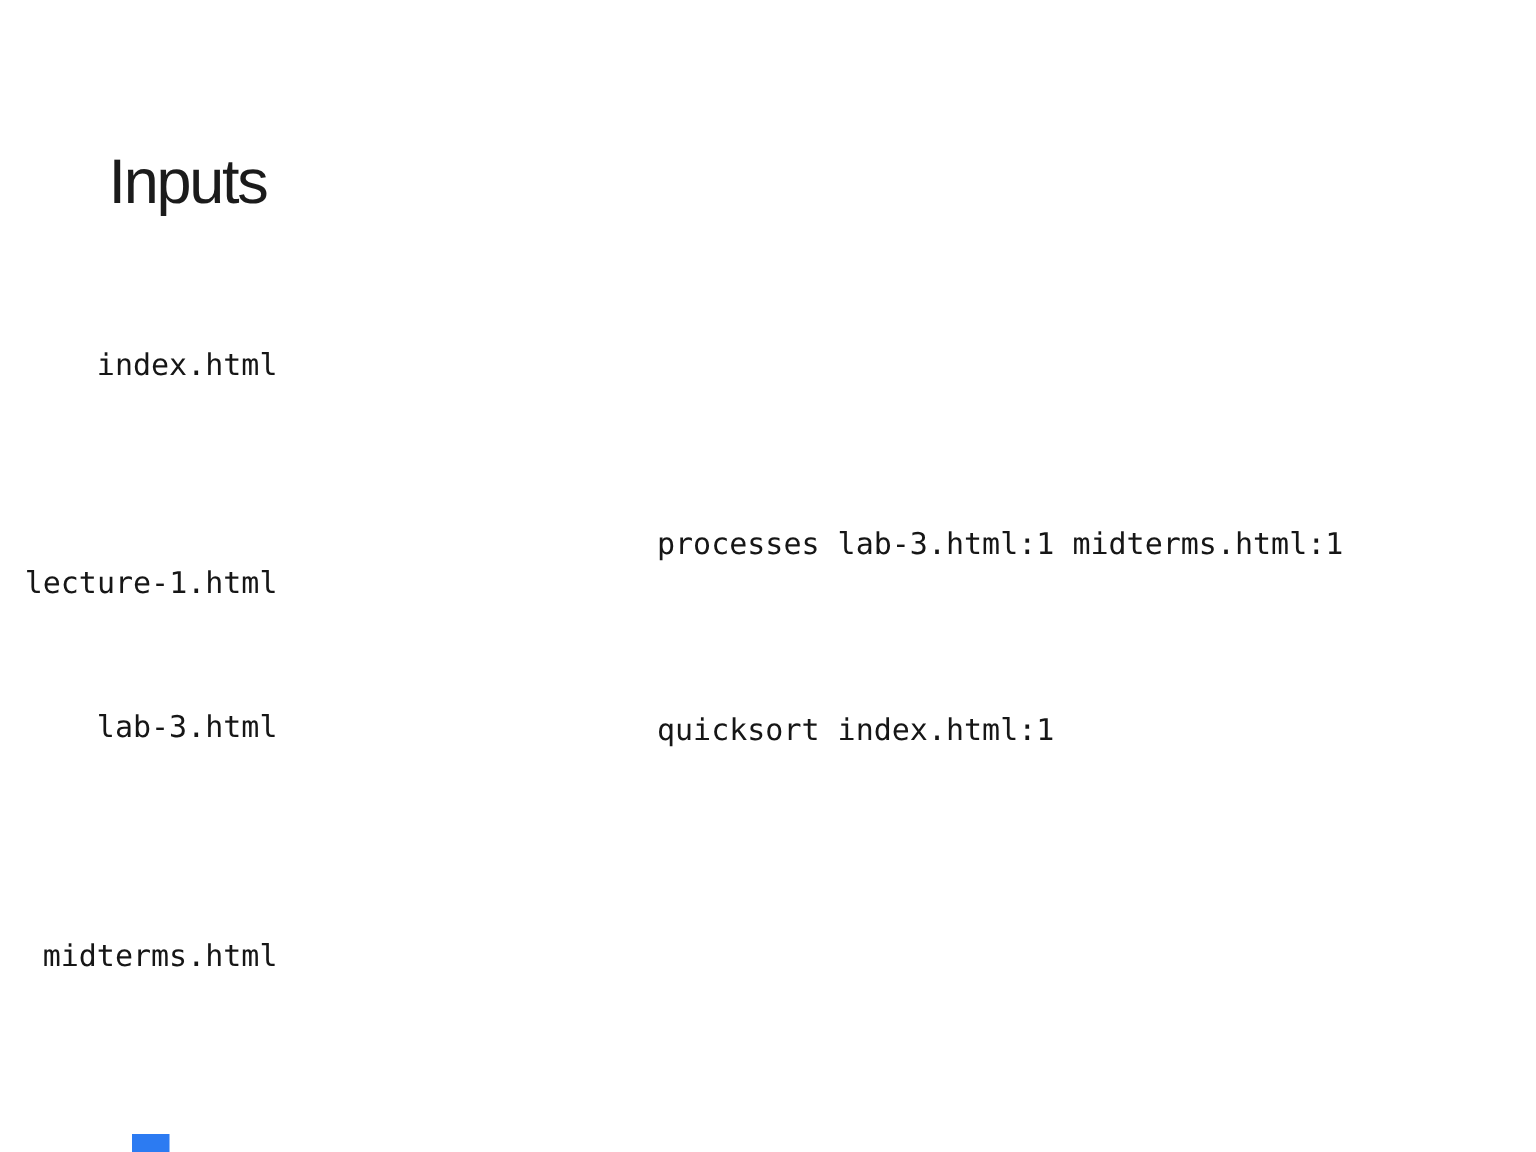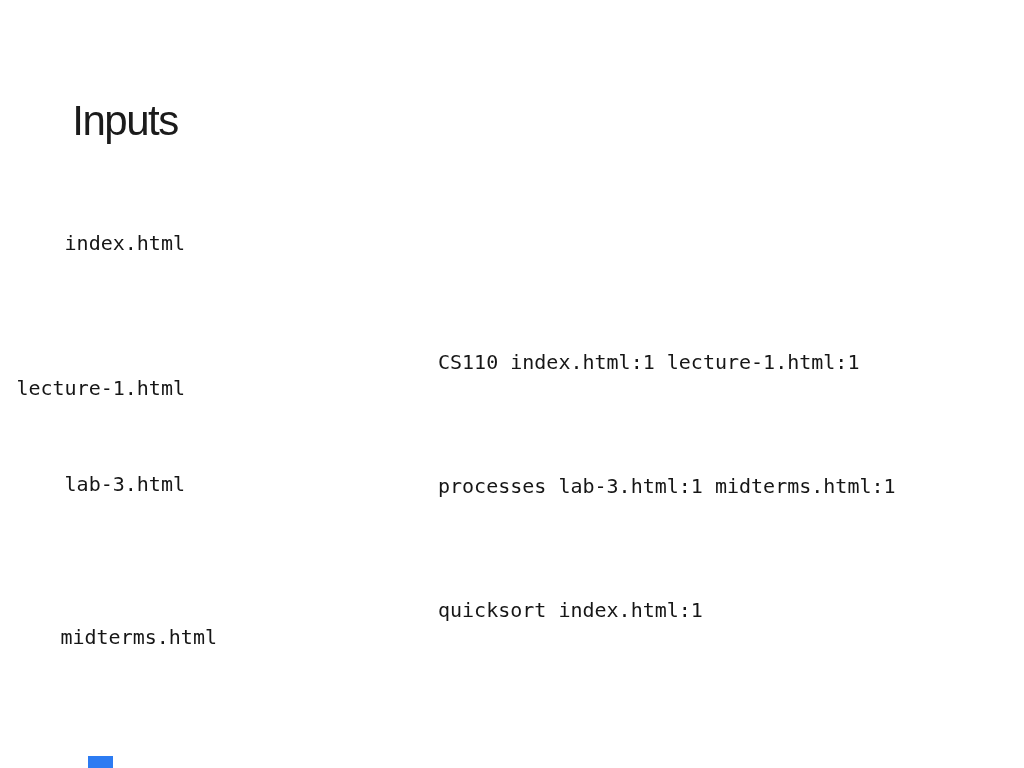--- a/index.html
+++ b/index.html
@@ -67,24 +67,23 @@
 
   <div class="heading heading-inputs" style="color: rgb(27, 27, 27);">Inputs</div>
 
 
   <div class="mono input-item input-0" style="color: rgb(22, 22, 22);">index.html</div>
 
   <div class="mono input-item input-1" style="color: rgb(22, 22, 22);">lecture-1.html</div>
 
   <div class="mono input-item input-2" style="color: rgb(22, 22, 22);">lab-3.html</div>
 
-  <div class="mono input-item input-3" style="color: rgb(22, 22, 22); padding-left: 32px;">midterms.html</div>
+  <div class="mono input-item input-3" style="color: rgb(22, 22, 22);">midterms.html</div>
 
   <div class="mono outputs-block" style="color: rgb(22, 22, 22);">
-    <div>CS110 index.html:1 lecture-1.html:1</div>
     <div>processes lab-3.html:1 midterms.html:1</div>
     <div>quicksort index.html:1</div>
     
     
     
     
   </div>
 
   <div class="accent-mark" style="background: rgb(44, 123, 242);"></div>
 

